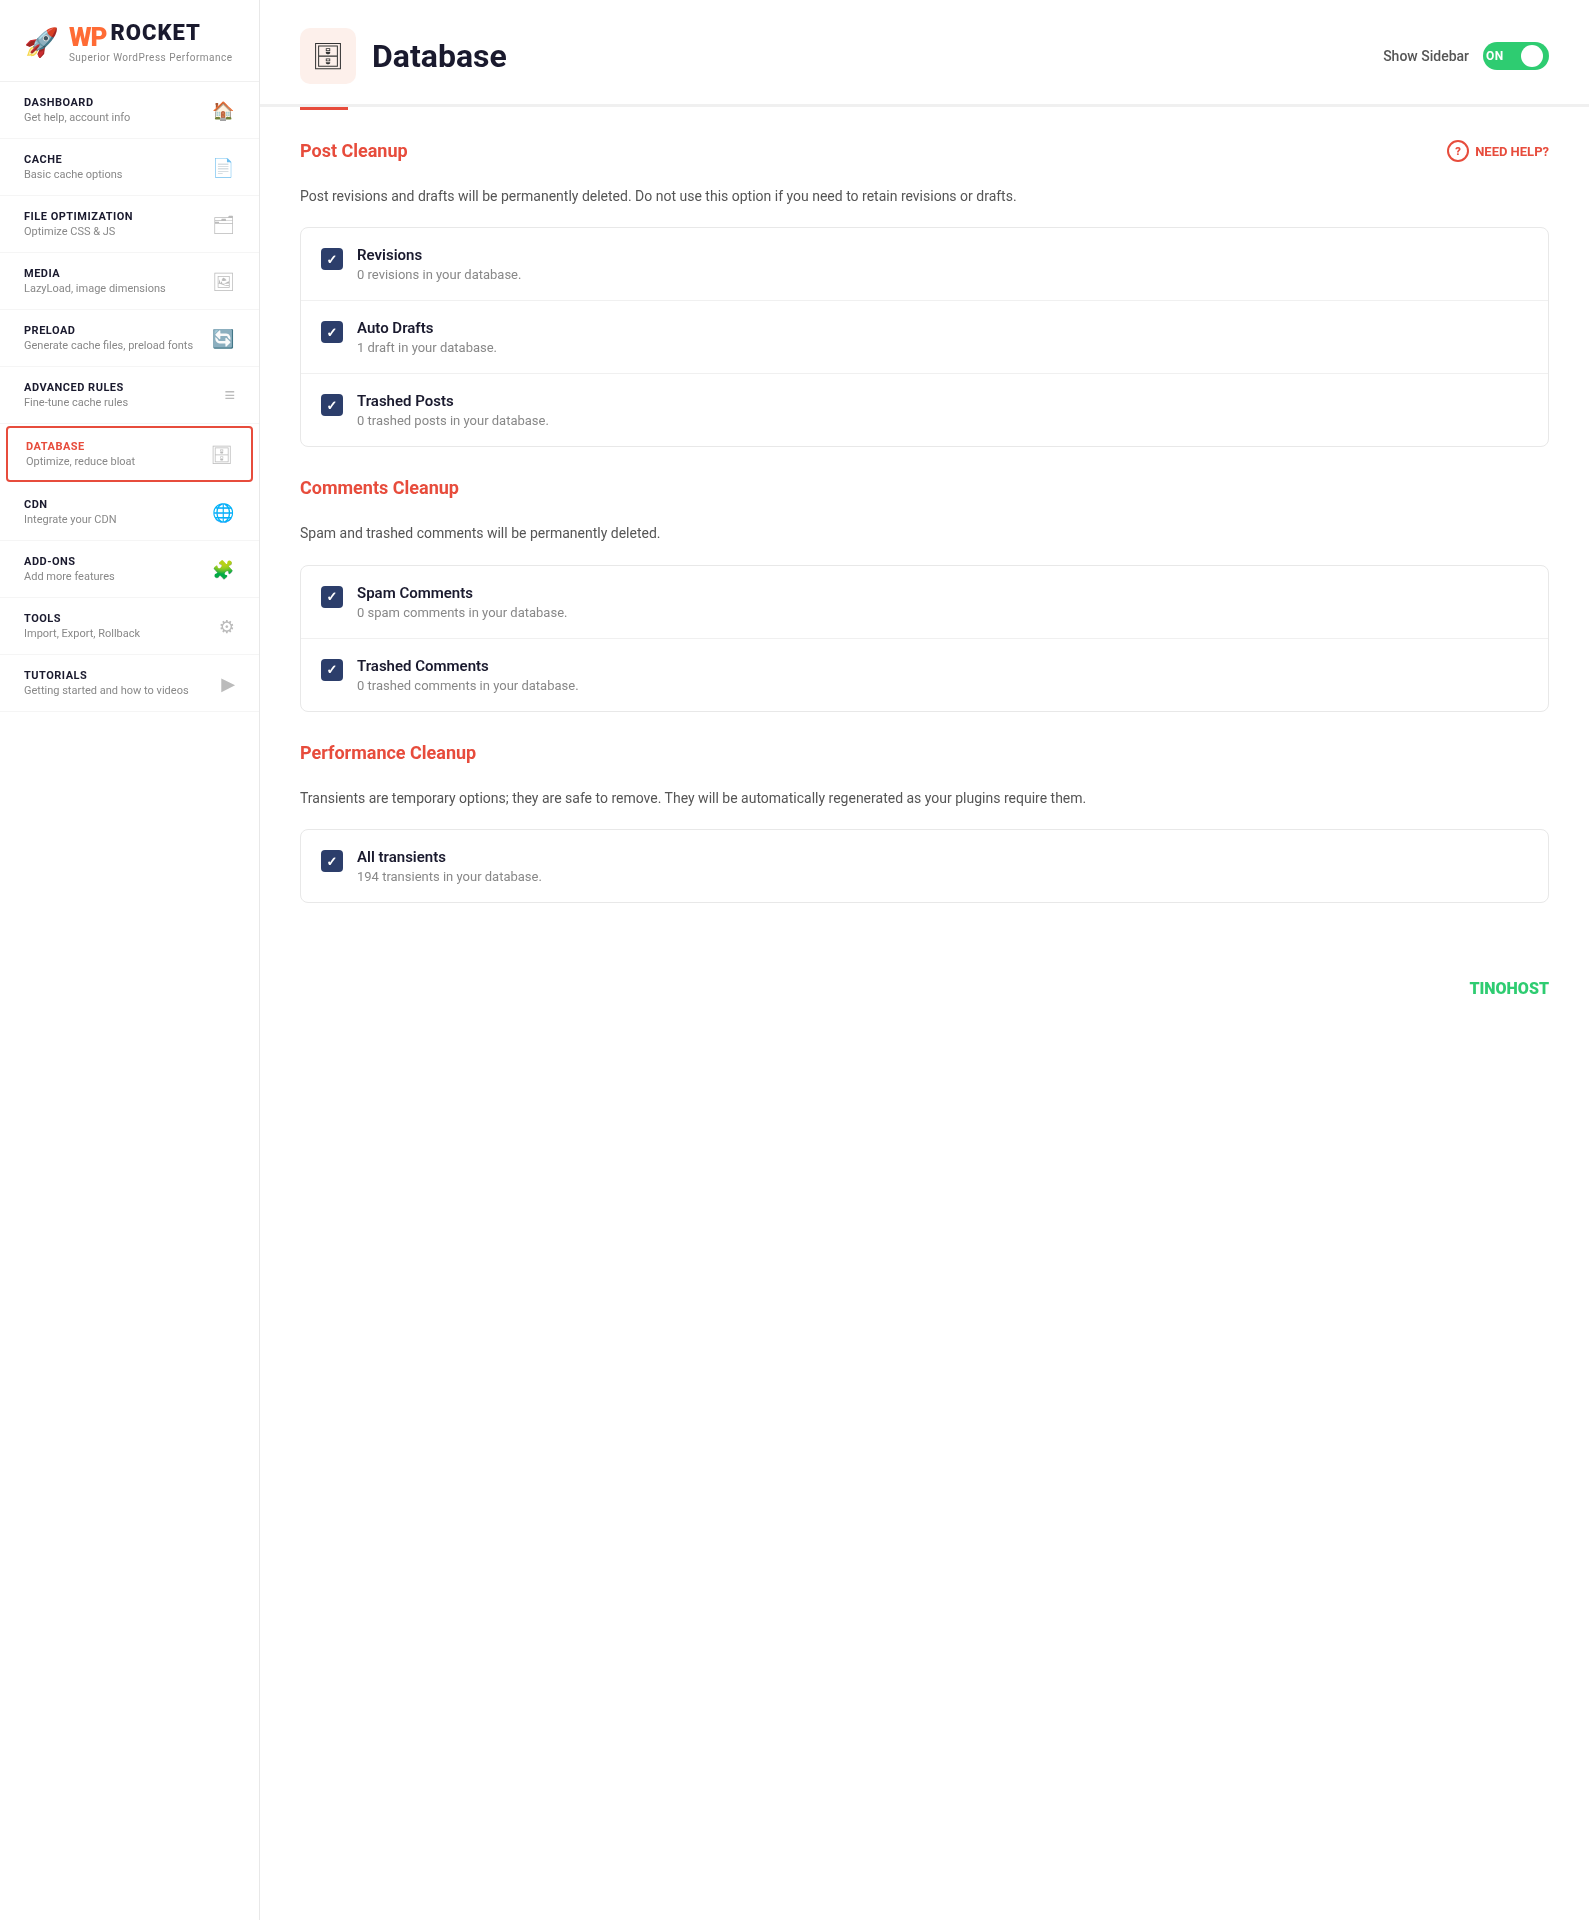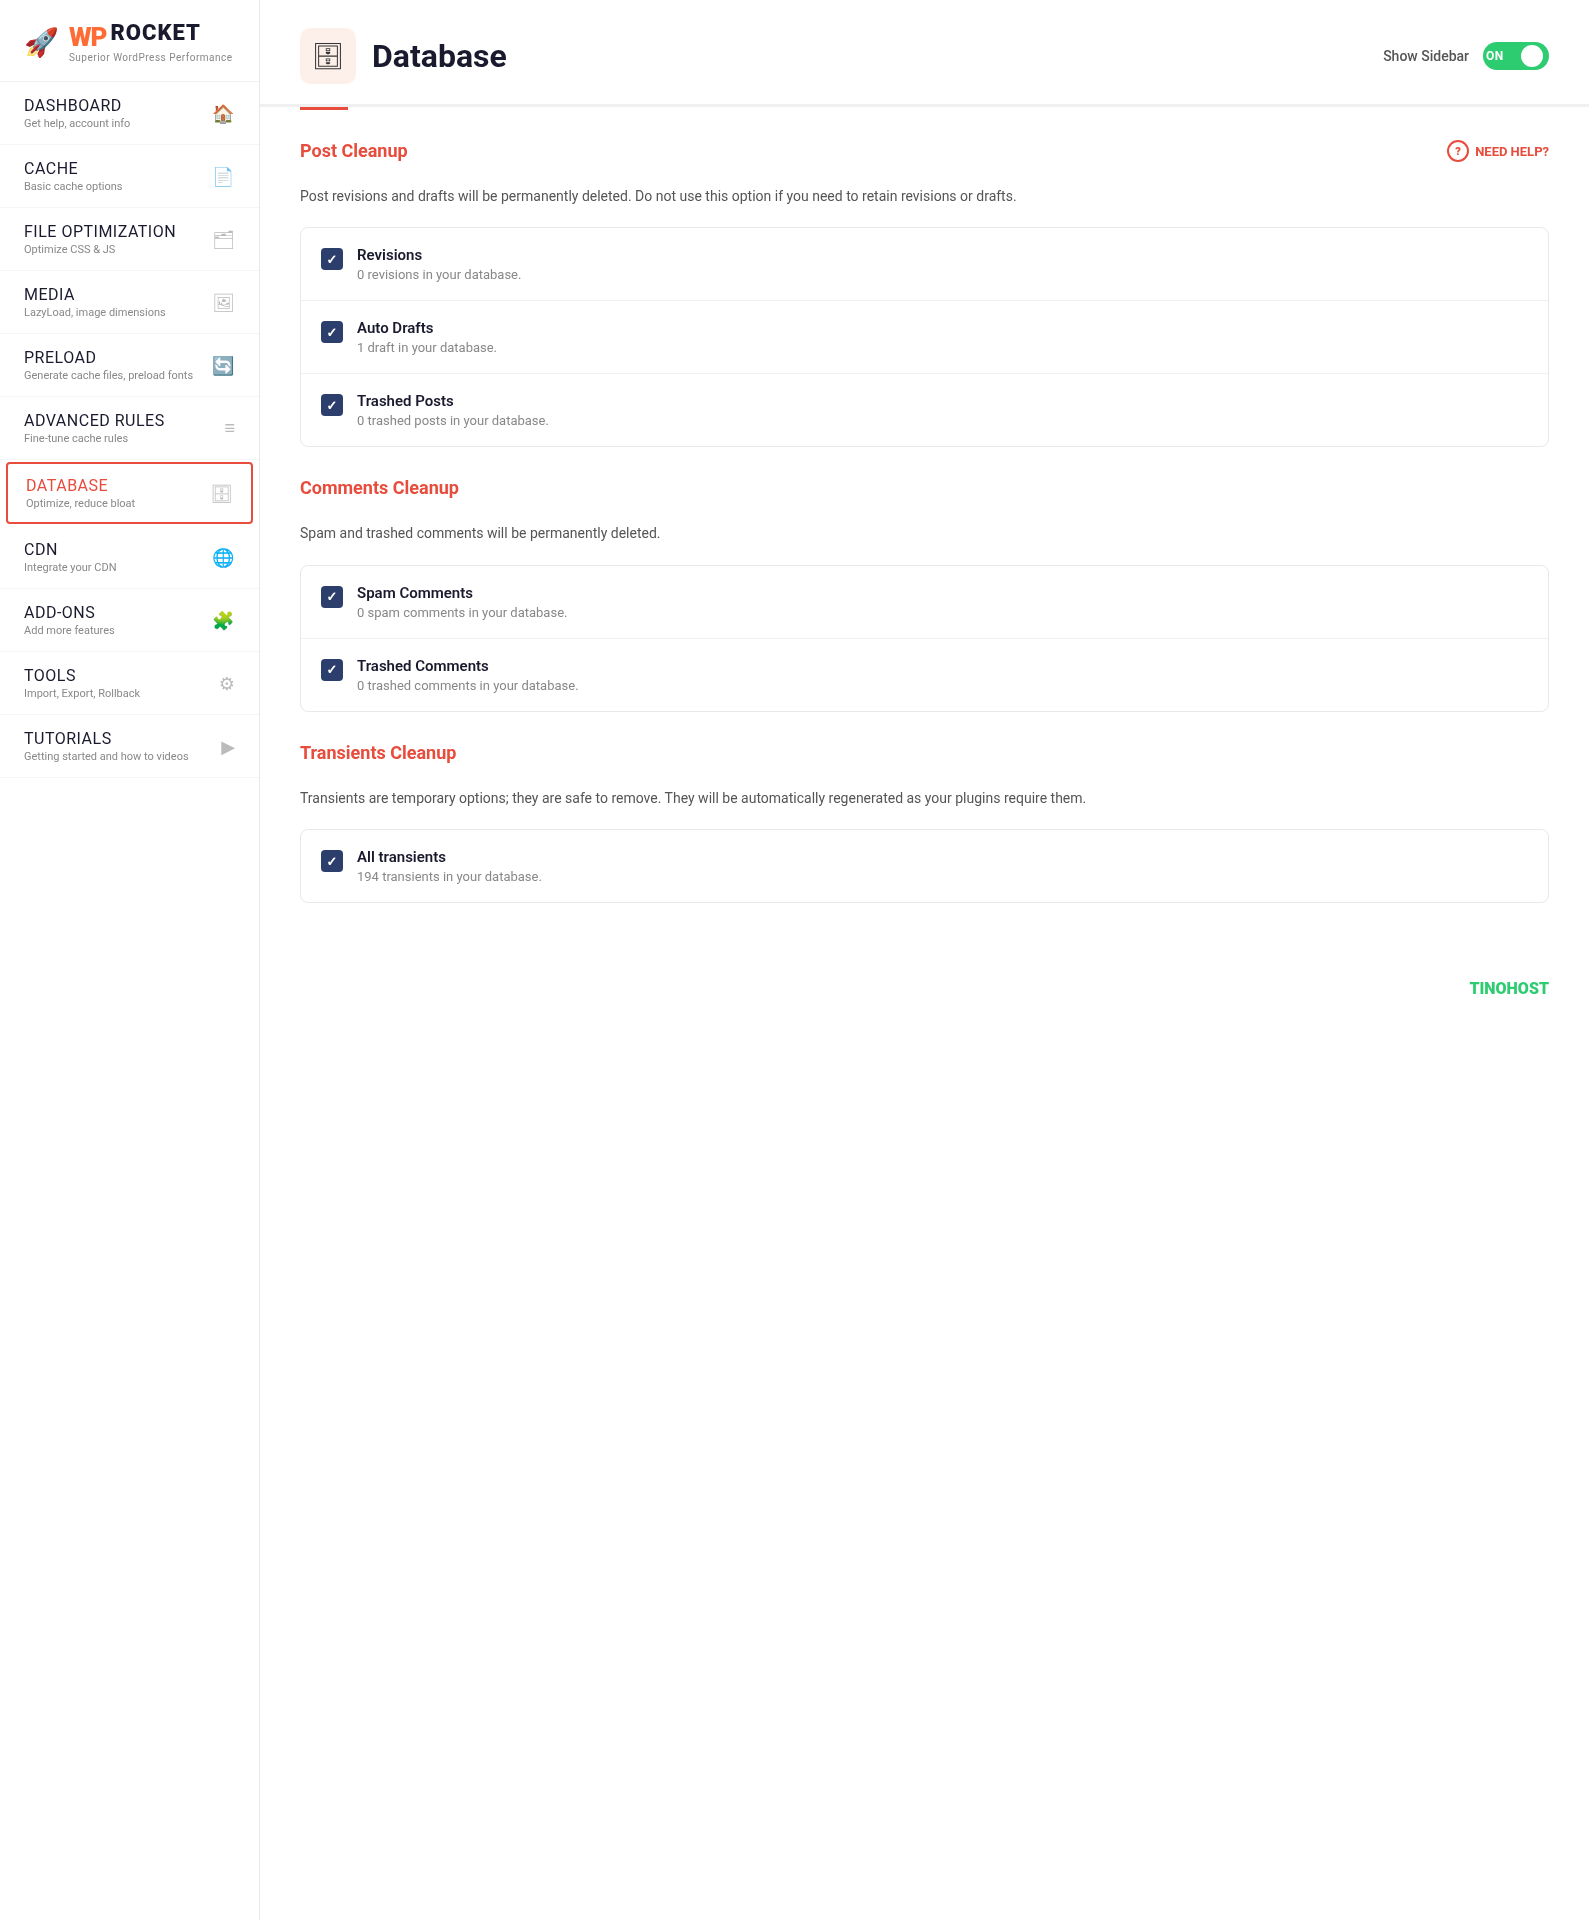--- a/index.html
+++ b/index.html
@@ -69,22 +69,22 @@
       transition: background 0.15s;
     }
     .nav-item.active {
       border: 2px solid #e74c3c;
       margin: 2px 6px;
       border-radius: 4px;
       padding: 12px 18px;
     }
     .nav-item-left { flex: 1; }
     .nav-item-title {
-      font-size: 16px;
-      font-weight: 400;
+      font-size: 11px;
+      font-weight: 700;
       letter-spacing: 0.5px;
       color: #1a1a2e;
       text-transform: uppercase;
     }
     .nav-item.active .nav-item-title { color: #e74c3c; }
     .nav-item-subtitle {
       font-size: 11px;
       color: #888;
       margin-top: 2px;
       font-weight: 400;
@@ -434,21 +434,21 @@
       <div class="checkbox-custom"></div>
       <div class="option-text-wrap">
         <div class="option-label">Trashed Comments</div>
         <div class="option-desc">0 trashed comments in your database.</div>
       </div>
     </div>
         </div>
       </div>
       <div>
         <div style="display: flex; justify-content: space-between; align-items: flex-start; margin-bottom: 8px;">
-          <div class="section-title">Transients Cleanup</div>
+          <div class="section-title">Performance Cleanup</div>
         </div>
         <p class="section-description">Transients are temporary options; they are safe to remove. They will be automatically regenerated as your plugins require them.</p>
         <div class="options-card">
           <div class="option-row">
       <div class="checkbox-custom"></div>
       <div class="option-text-wrap">
         <div class="option-label">All transients</div>
         <div class="option-desc">194 transients in your database.</div>
       </div>
     </div>

